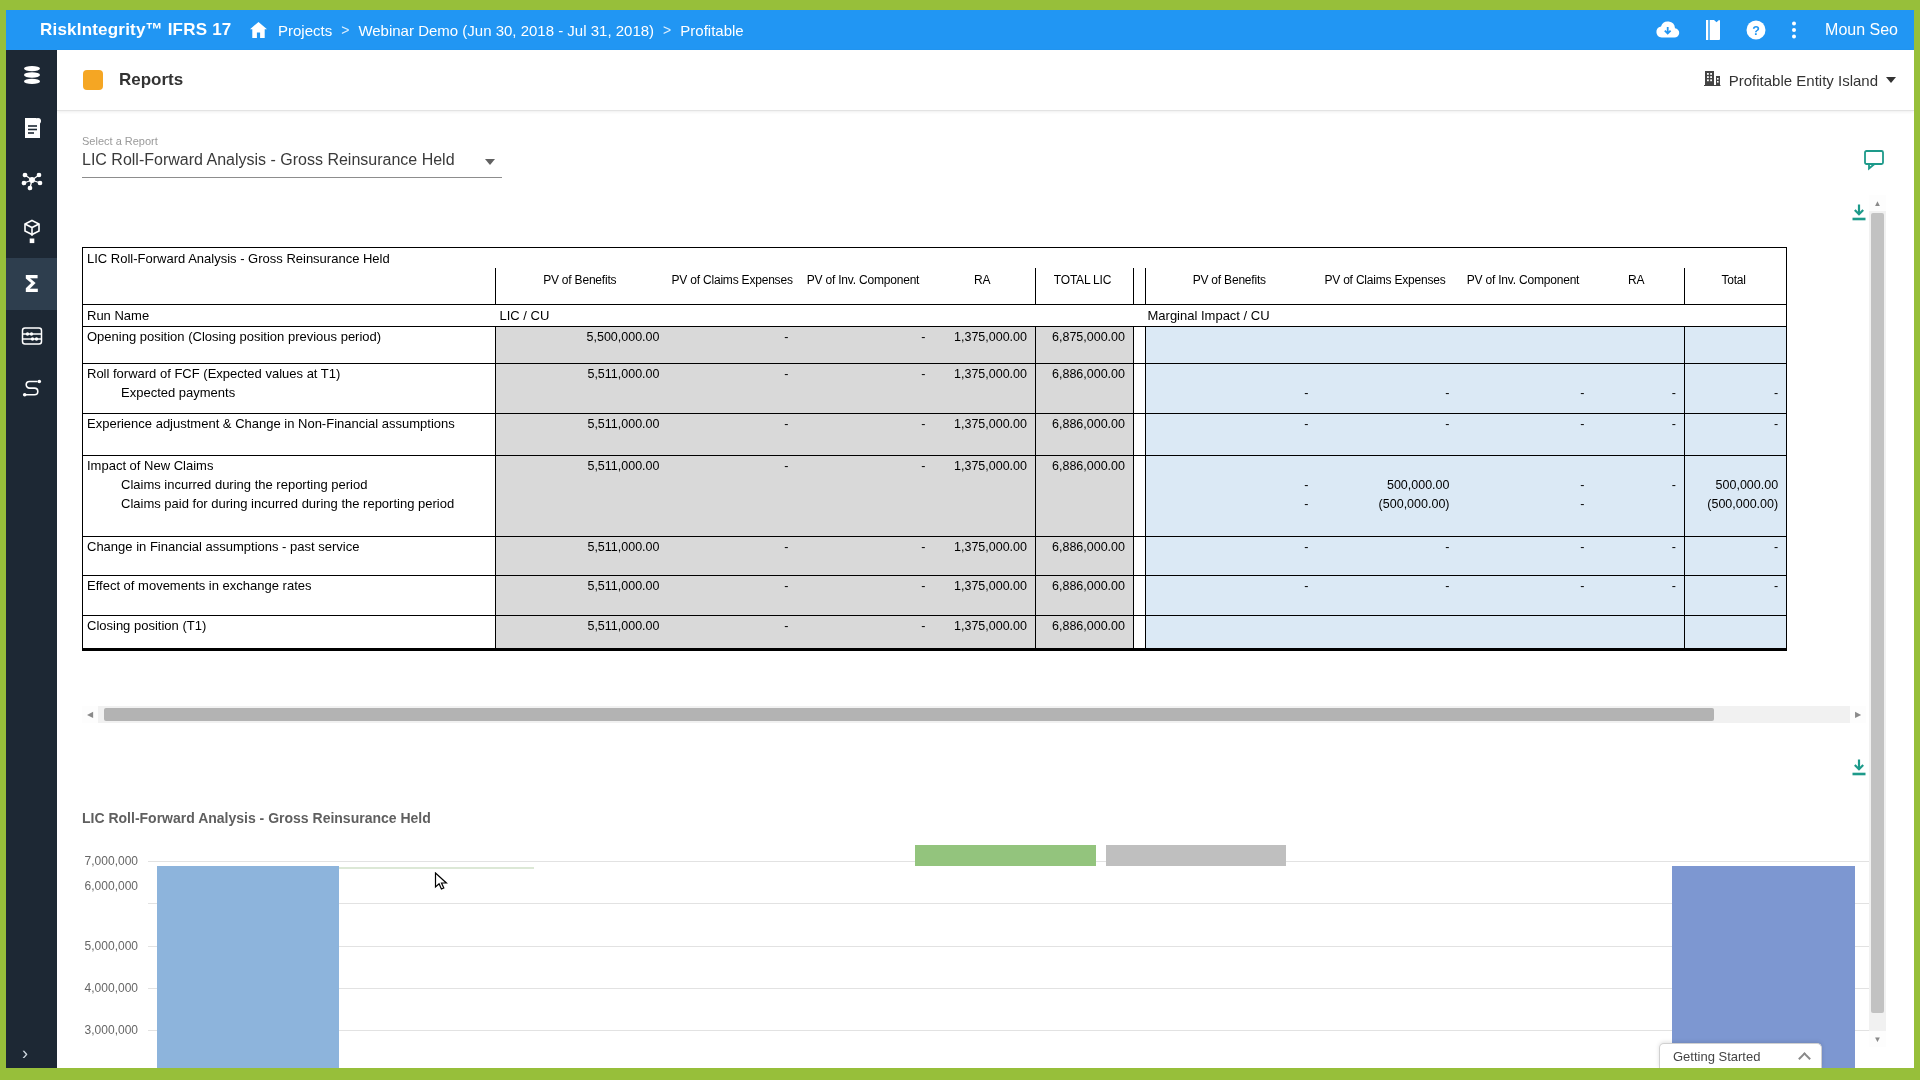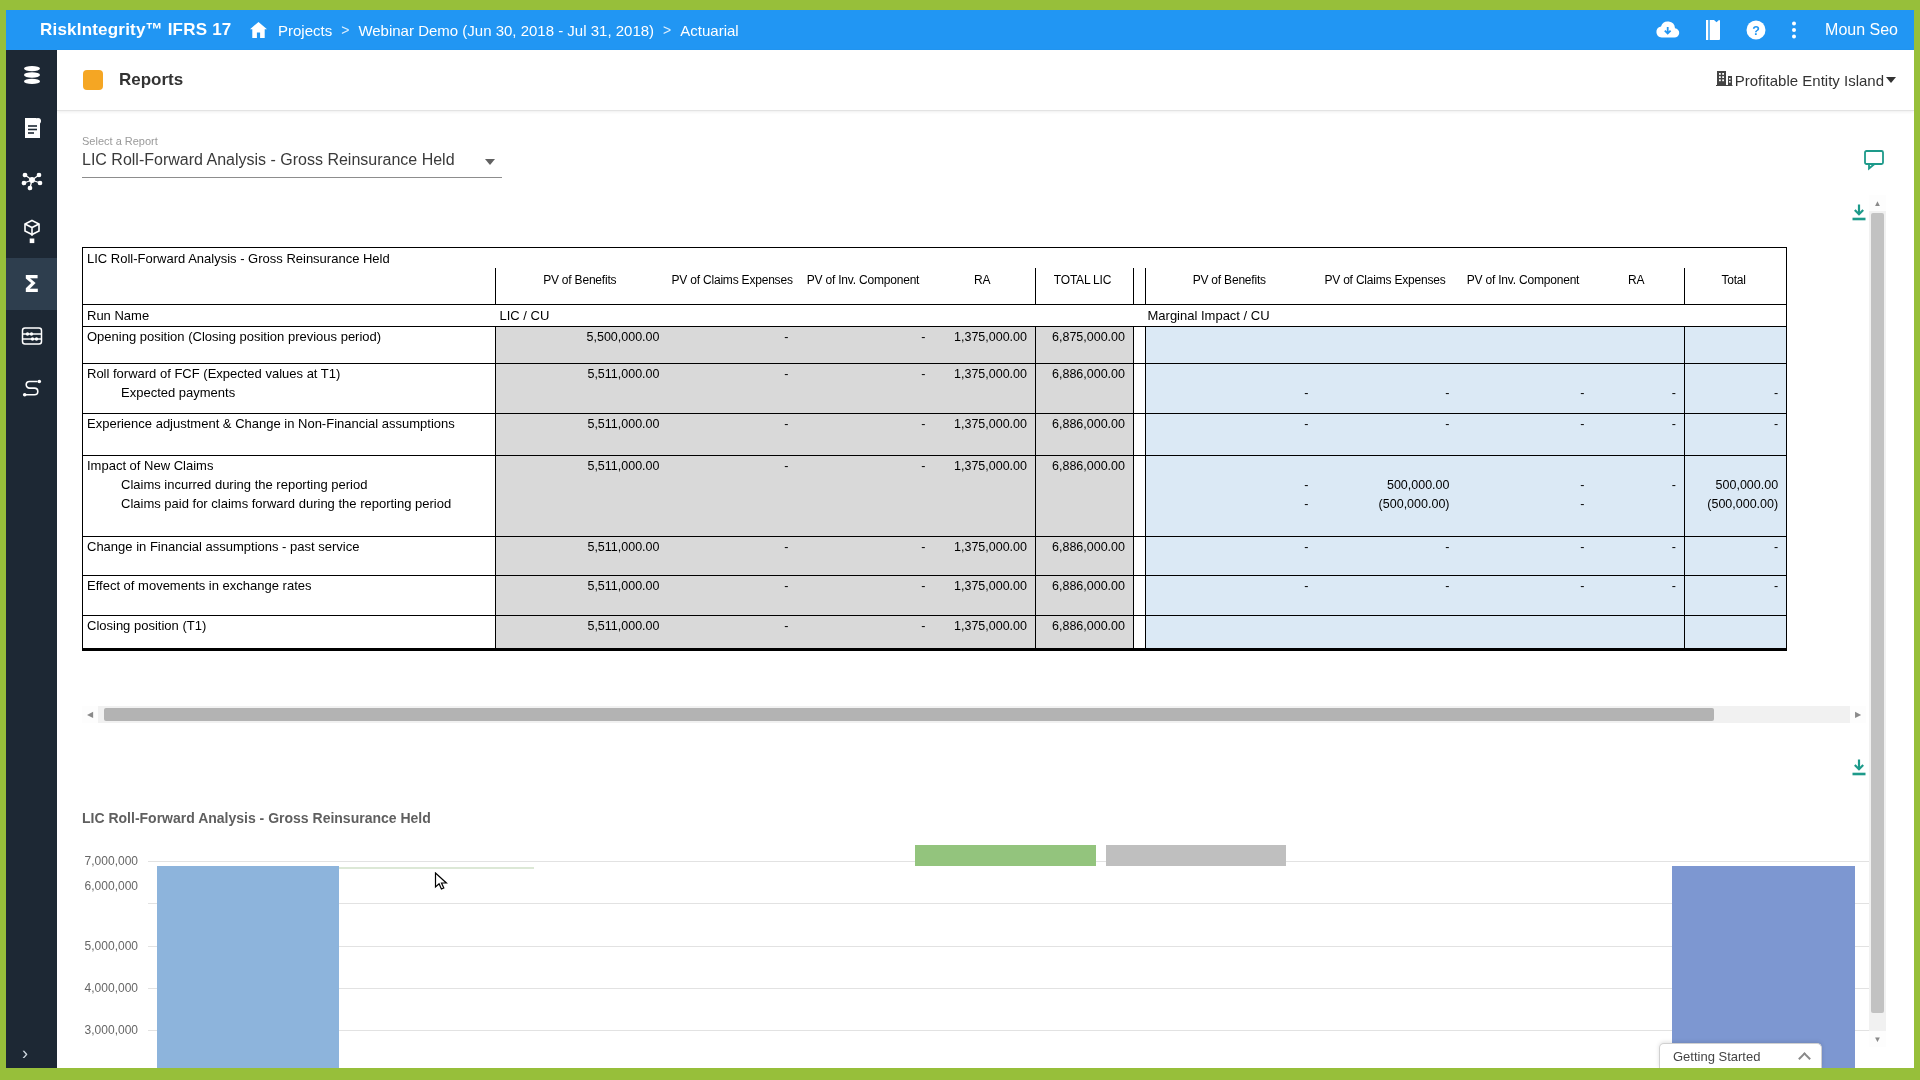--- a/index.html
+++ b/index.html
@@ -24,21 +24,21 @@
   .sicon{display:flex;align-items:center;justify-content:center;}
   .sigma-glyph{font-size:23px;color:#fff;font-weight:bold;line-height:1;font-family:"DejaVu Sans",sans-serif;}
   .side-expand{position:absolute;left:0;bottom:4px;width:51px;text-align:left;padding-left:16px;color:#cfd8e0;
     font-size:18px;cursor:pointer;box-sizing:border-box;}
 
   
   .main-header{position:absolute;left:51px;top:40px;width:1857px;height:60px;background:#fff;
     border-bottom:1px solid #e3e3e3;box-shadow:0 1px 3px rgba(0,0,0,.07);z-index:5;}
   .hdr-chip{position:absolute;left:26px;top:20px;width:20px;height:20px;border-radius:4px;background:#f5a623;}
   .page-title{position:absolute;left:62px;top:0;line-height:60px;font-size:17px;font-weight:bold;color:#333;}
-  .entity-sel{position:absolute;right:18px;top:0;height:60px;display:flex;align-items:center;gap:2px;cursor:pointer;}
+  .entity-sel{position:absolute;right:18px;top:0;height:60px;display:flex;align-items:center;gap:8px;cursor:pointer;}
   .entity-name{font-size:15px;color:#333;}
   .caret-down{width:0;height:0;border-left:5px solid transparent;border-right:5px solid transparent;border-top:6px solid #333;}
 
   
   .content{position:absolute;left:51px;top:100px;width:1857px;height:958px;background:#fff;overflow:hidden;}
 
   .sel-label{position:absolute;left:25px;top:25px;font-size:11px;color:#9a9a9a;}
   .sel-value{position:absolute;left:25px;top:41px;width:420px;font-size:16px;color:#3a3a3a;cursor:pointer;}
   .sel-underline{position:absolute;left:25px;top:67px;width:420px;height:1px;background:#8d8d8d;}
   .sel-caret{position:absolute;left:428px;top:49px;width:0;height:0;border-left:5px solid transparent;border-right:5px solid transparent;border-top:6px solid #616161;}
@@ -108,21 +108,21 @@
       <span class="home-btn">
           <svg width="19" height="18" viewBox="0 0 19 18">
             <path fill="#fff" d="M9.5 1L18 8.2h-2.3V17h-4.6v-5.4H7.9V17H3.3V8.2H1z"></path>
           </svg>
         </span>
       <span id="crumb-items" style="display:flex;align-items:center;">
           <span class="crumb">Projects</span>
           <span class="crumb-sep">&gt;</span>
           <span class="crumb">Webinar Demo (Jun 30, 2018 - Jul 31, 2018)</span>
           <span class="crumb-sep">&gt;</span>
-          <span class="crumb">Actuarial</span>
+          <span class="crumb">Profitable</span>
         </span>
     </div>
     <div class="top-right">
       <span id="top-icons" style="display:flex;align-items:center;gap:24px;">
           <span class="top-ic">
             <svg width="25" height="20" viewBox="0 0 25 20">
               <path fill="#fff" d="M20 8.2A7.2 7.2 0 006 6.4 5.6 5.6 0 006.7 17.5h12.4A4.6 4.6 0 0020 8.2z"></path>
               <path d="M12.7 7v6M9.8 10.7l2.9 2.9 2.9-2.9" stroke="#2196f3" stroke-width="1.8" fill="none"></path>
             </svg>
           </span>
@@ -434,21 +434,21 @@
               <td class="val bg-gray" colspan="1"></td>
               <td class="val bg-gray b-l" colspan="1"></td>
               <td class="gapc" colspan="1"></td>
               <td class="val bg-blue" colspan="1">-</td>
               <td class="val bg-blue" colspan="1">500,000.00</td>
               <td class="val bg-blue" colspan="1">-</td>
               <td class="val bg-blue" colspan="1">-</td>
               <td class="val bg-blue b-l" colspan="1">500,000.00</td>
             </tr>
             <tr style="height: 19px;">
-              <td class="lbl b-r sub" colspan="1">Claims paid for claims forward during the reporting period</td>
+              <td class="lbl b-r sub" colspan="1">Claims paid for during incurred during the reporting period</td>
               <td class="val bg-gray" colspan="1"></td>
               <td class="val bg-gray" colspan="1"></td>
               <td class="val bg-gray" colspan="1"></td>
               <td class="val bg-gray" colspan="1"></td>
               <td class="val bg-gray b-l" colspan="1"></td>
               <td class="gapc" colspan="1"></td>
               <td class="val bg-blue" colspan="1">-</td>
               <td class="val bg-blue" colspan="1">(500,000.00)</td>
               <td class="val bg-blue" colspan="1">-</td>
               <td class="val bg-blue" colspan="1"></td>

